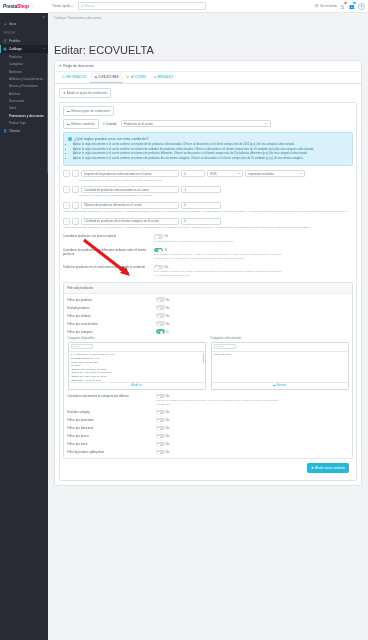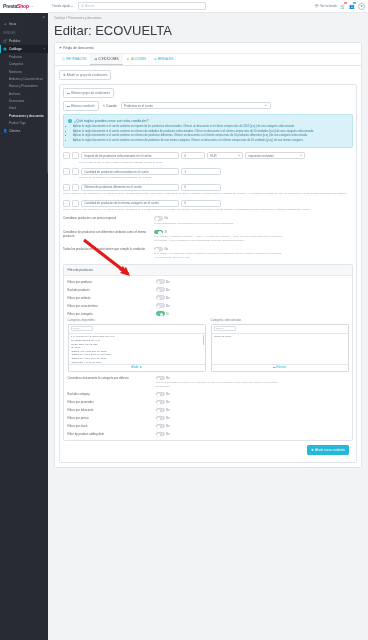--- a/index.html
+++ b/index.html
@@ -60,21 +60,21 @@
   .sb-item .arr { margin-left:auto; font-size:2.6px; color:#737c8a; }
   .sb-section { padding:3.5px 3px 1.5px; font-size:2.6px; color:#6d7582; letter-spacing:0.3px; }
   .sb-sub { padding:1.7px 3px 1.7px 9px; font-size:2.9px; color:#9099a6; }
   .sb-sub.cur { color:#fff; }
   .sb-scroll { position:absolute; right:0; top:40px; width:0.8px; height:120px; background:#4a515d; border-radius:1px; }
 
   
   .content { position:absolute; top:13px; left:48px; width:320px; height:627px; background:#f1f3f5; overflow:hidden; }
   .breadcrumb { padding:3px 0 0 6px; font-size:2.8px; color:#8d97a2; }
   .breadcrumb .sep { margin:0 1px; }
-  .page-title { padding:3px 0 4px 6px; font-size:13px; color:#363a41; font-weight:400; }
+  .page-title { padding:3px 0 4px 6px; font-size:11px; color:#363a41; font-weight:400;margin-top:21px; }
 
   .panel {
     margin:0 6px; background:#fff; border:1px solid #e2e5e8; border-radius:1.5px;
   }
   .panel-head {
     padding:3px 4px; font-size:3.4px; color:#555c66; border-bottom:1px solid #eceef0;
     display:flex; align-items:center; gap:1.5px;
   }
   .panel-head .ic { font-size:3.2px; color:#7d8894; }
 

